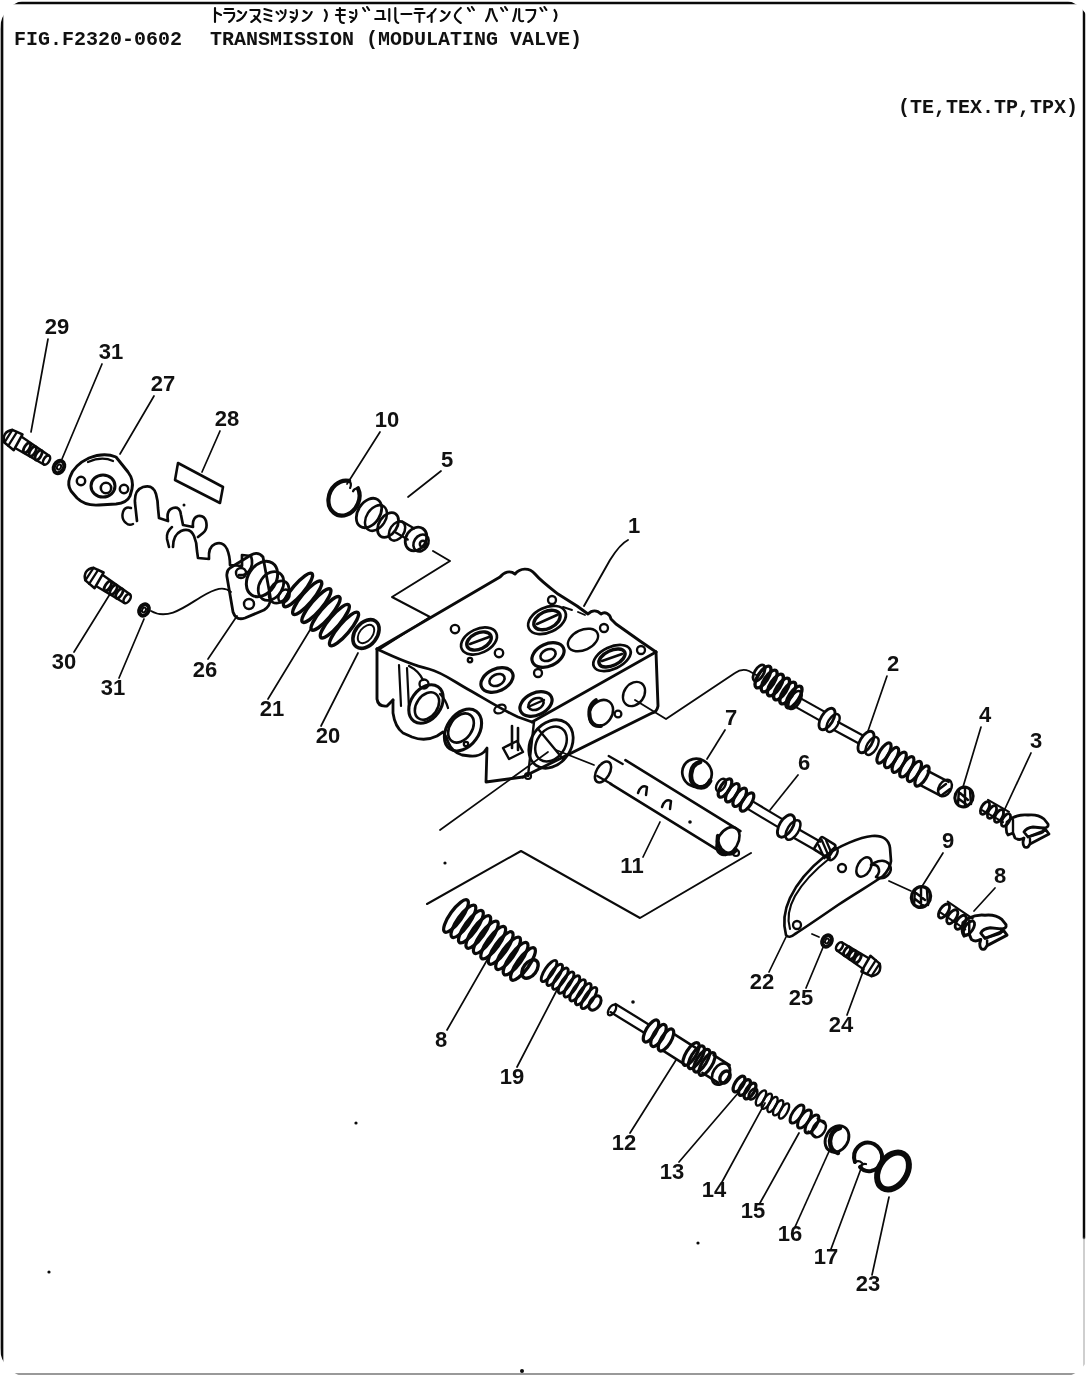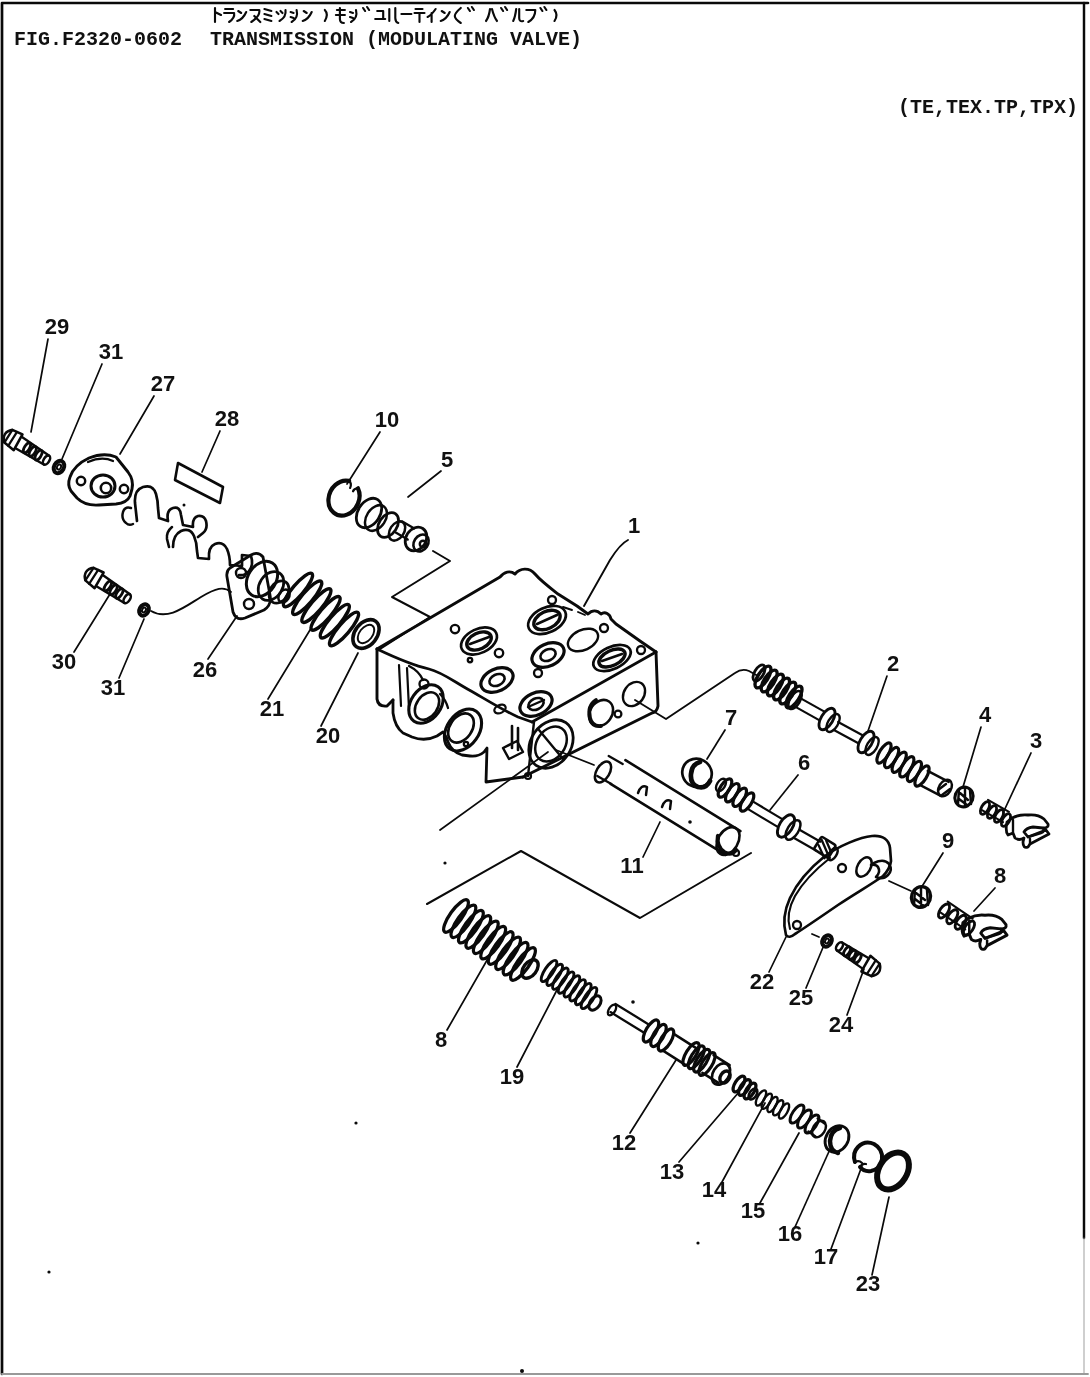--- a/index.html
+++ b/index.html
@@ -1,17 +1,17 @@
 <!DOCTYPE html>
 <html><head>
 <meta charset="utf-8">
 <style>
 html,body{margin:0;padding:0;background:#ffffff;}
 *{-webkit-font-smoothing:antialiased;}
-#page{width:1090px;height:1377px;position:relative;background:#ffffff;overflow:hidden;}
+#page{width:1090px;height:1377px;position:relative;background:#ffffff;overflow:hidden;border-radius:29px;}
 </style>
 </head>
 <body>
 <div id="page">
 <svg width="1090" height="1377" viewBox="0 0 1090 1377">
 
 <g stroke="#0a0a0a" fill="none" stroke-linecap="round" stroke-linejoin="round">
         <path d="M 2,1374 L 2,3 L 1088,3" stroke-width="2.69"></path>
         <line x1="1084" y1="3" x2="1084" y2="1238" stroke-width="2.46"></line>
         <line x1="1084" y1="1238" x2="1084" y2="1374" stroke-width="1.12" stroke="#aaa"></line>

